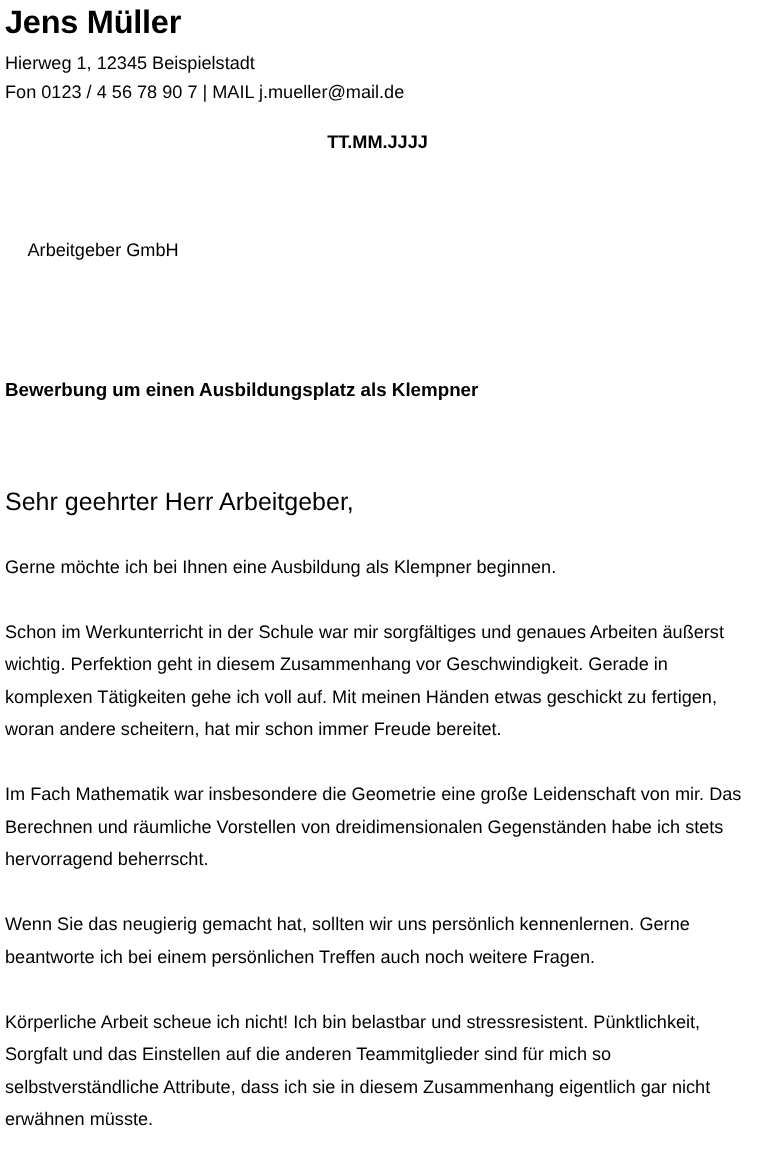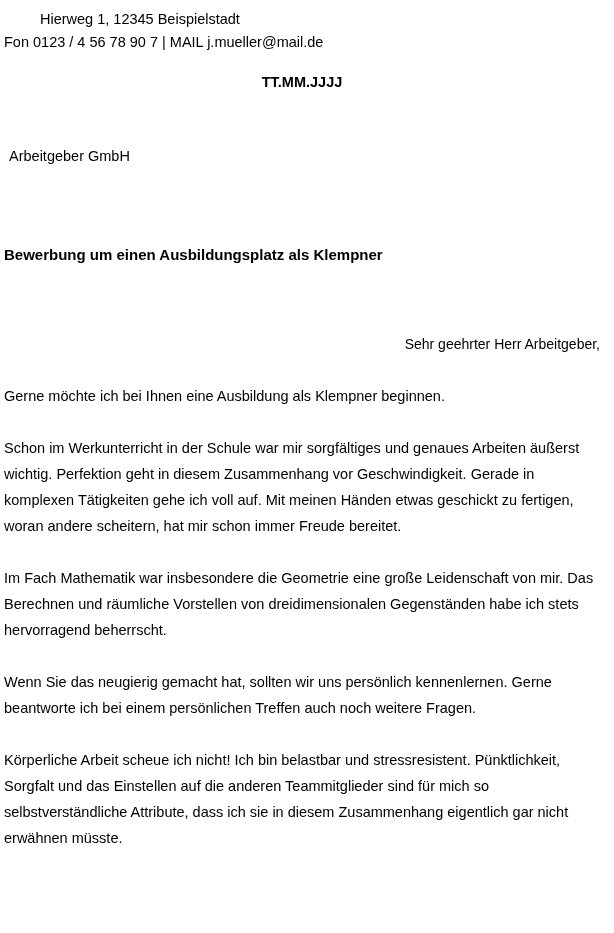--- a/index.html
+++ b/index.html
@@ -30,59 +30,58 @@
     line-height: 30px;
     letter-spacing: -0.2px;
     margin: 0;
     padding-top: 2px;
   }
   .sender-line {
     font-size: 14.5px;
     line-height: 23px;
     margin: 0;
   }
-  .sender-address { padding-top: 8px; margin-left: 36px; }
+  .sender-address { padding-top: 8px; }
 
   
   .date-line {
     font-size: 14.5px;
     line-height: 23px;
     text-align: center;
     font-weight: bold;
     padding-top: 17px;
     padding-right: 0px;
   }
 
   
   .recipient {
     padding-top: 46px;
   }
   .recipient-line {
     font-size: 14.5px;
     line-height: 23px;
-    margin: 5px;
+    margin: 18px;
   }
 
   
   .subject {
     font-size: 15px;
     font-weight: 600;
     line-height: 23px;
     margin: 0;
     padding-top: 70px;
   }
 
   
   .body-block { padding-top: 65px; }
 
   .salutation {
-    font-size: 14px;
+    font-size: 20px;
     line-height: 26px;
     margin: 0;
-    text-align: right;
   }
 
   .paragraph {
     font-size: 14.5px;
     line-height: 26px;
     margin: 0;
     padding-top: 26px;
     max-width: 597px;
   }
 
@@ -92,20 +91,21 @@
     margin: 0;
     padding-top: 78px;
   }
 </style>
 </head>
 <body>
 
 <div class="page">
 
   <div>
+    <h1 class="sender-name">Jens Müller</h1>
     <p class="sender-line sender-address">Hierweg 1, 12345 Beispielstadt</p>
     <p class="sender-line">Fon 0123 / 4 56 78 90 7 | MAIL j.mueller@mail.de</p>
   </div>
 
   <div class="date-line">TT.MM.JJJJ</div>
 
   <div class="recipient">
     <p class="recipient-line">Arbeitgeber GmbH</p>
   </div>
 

